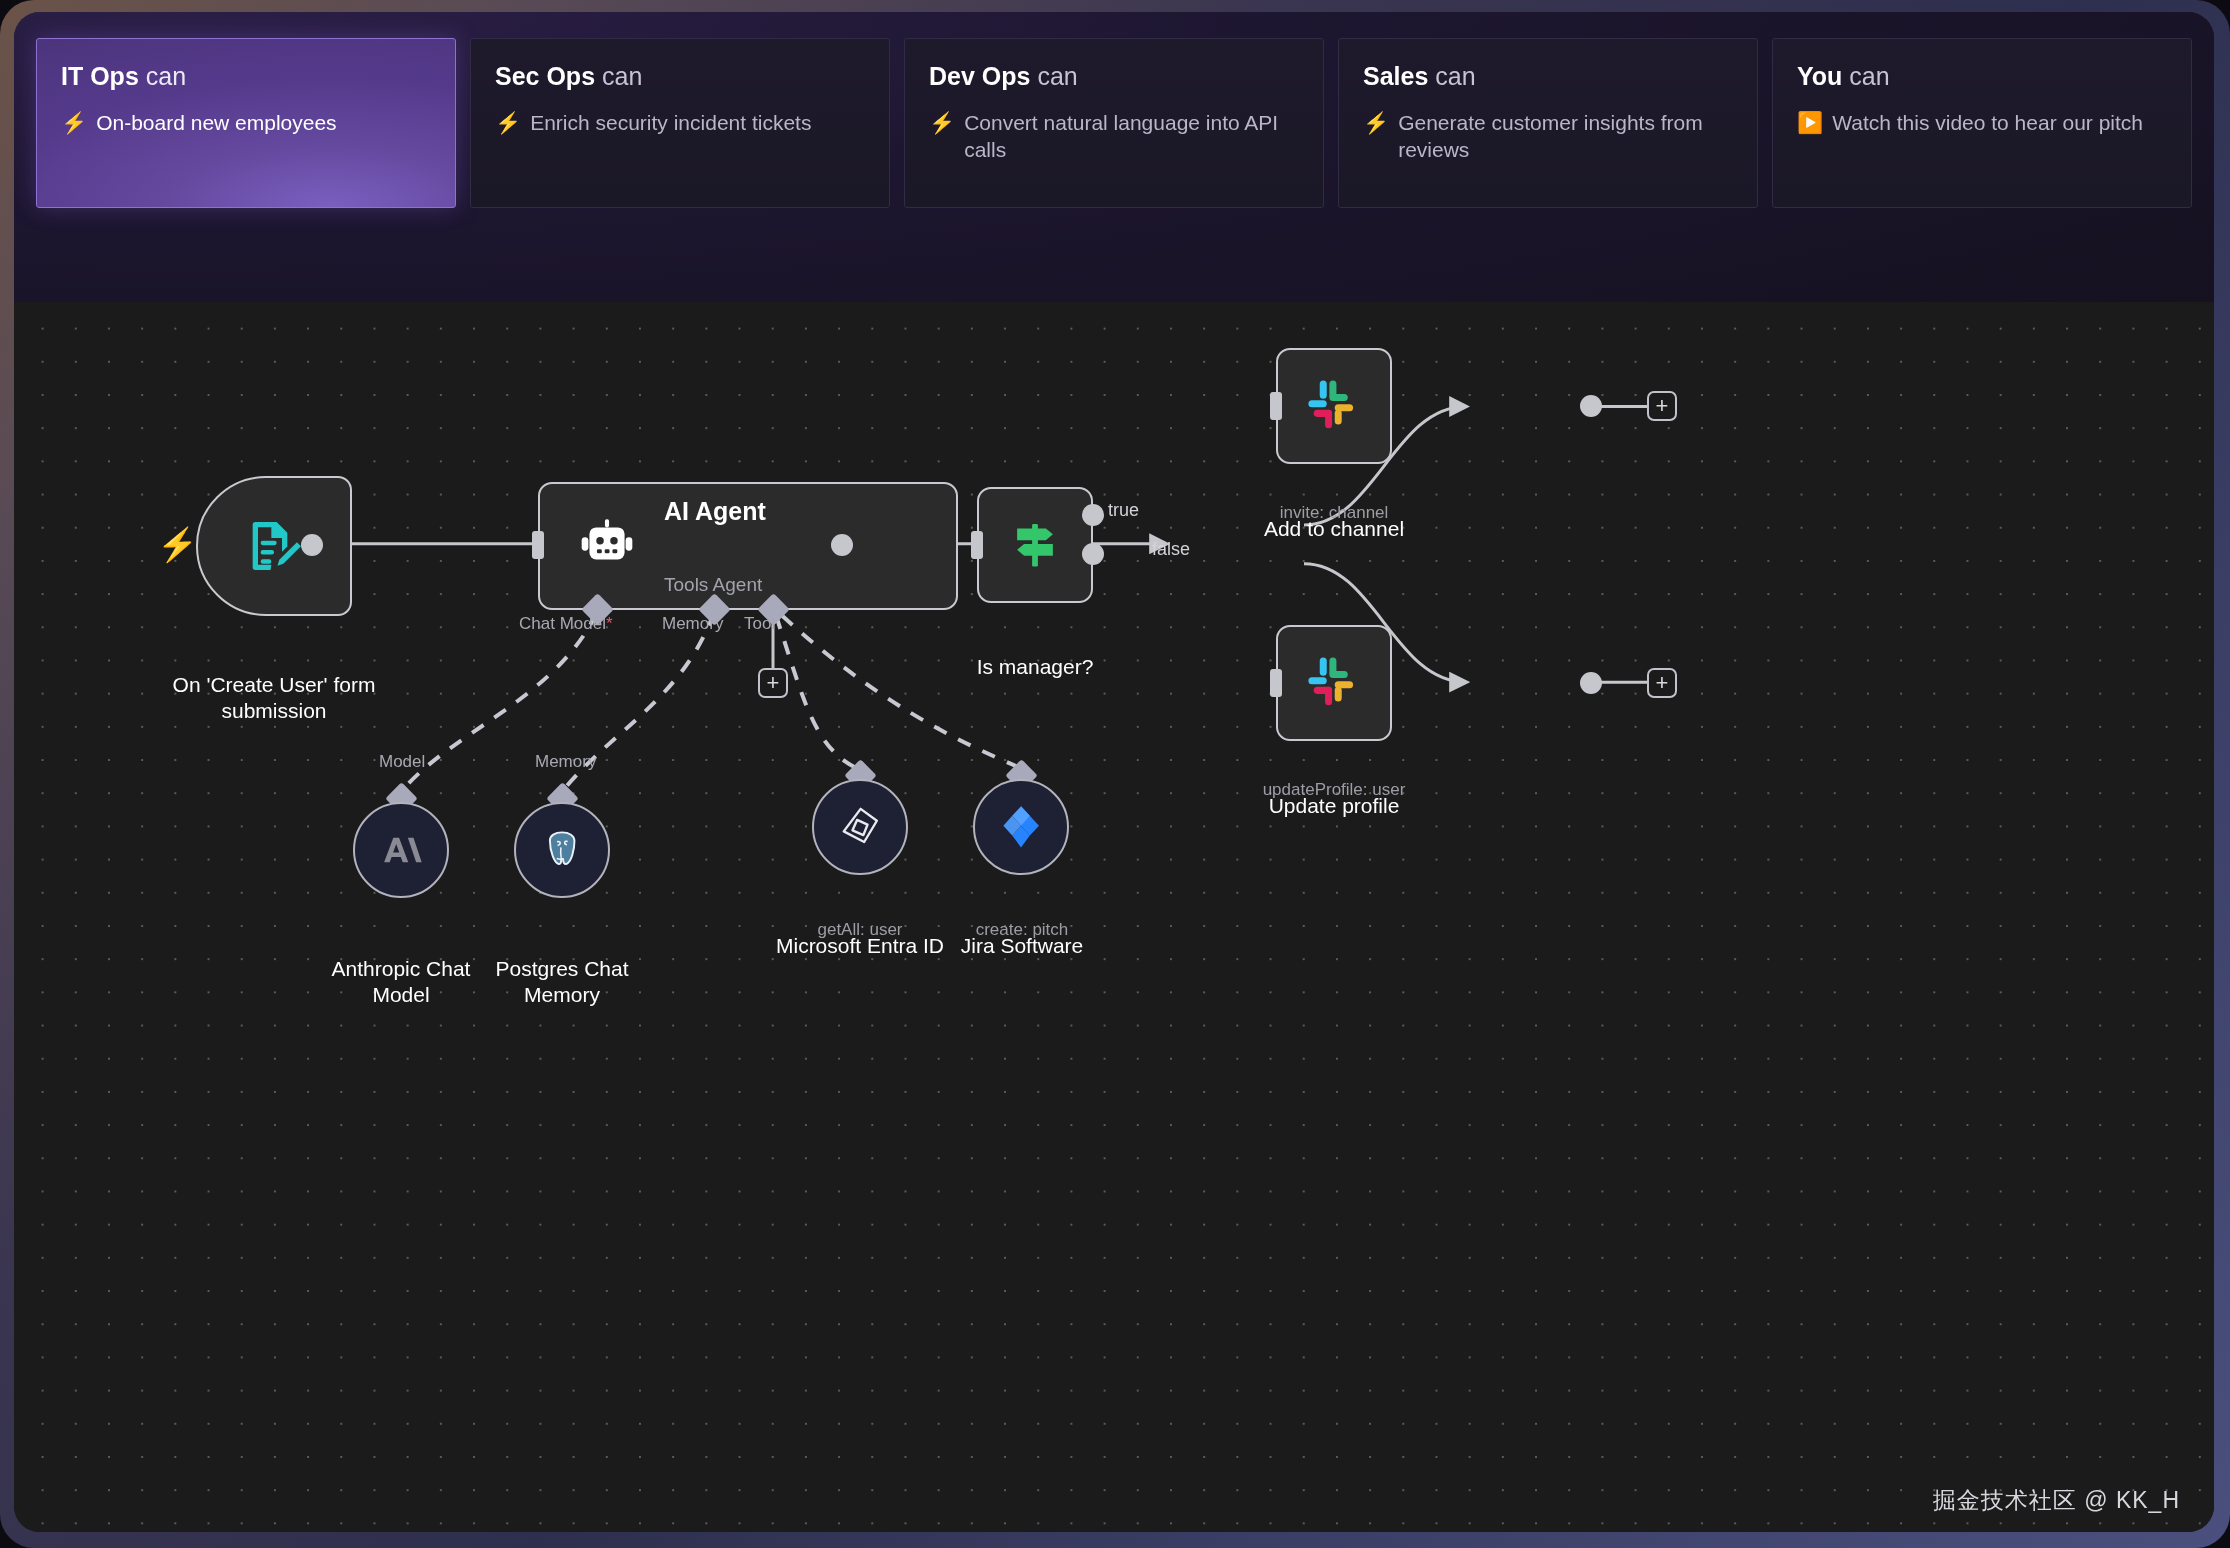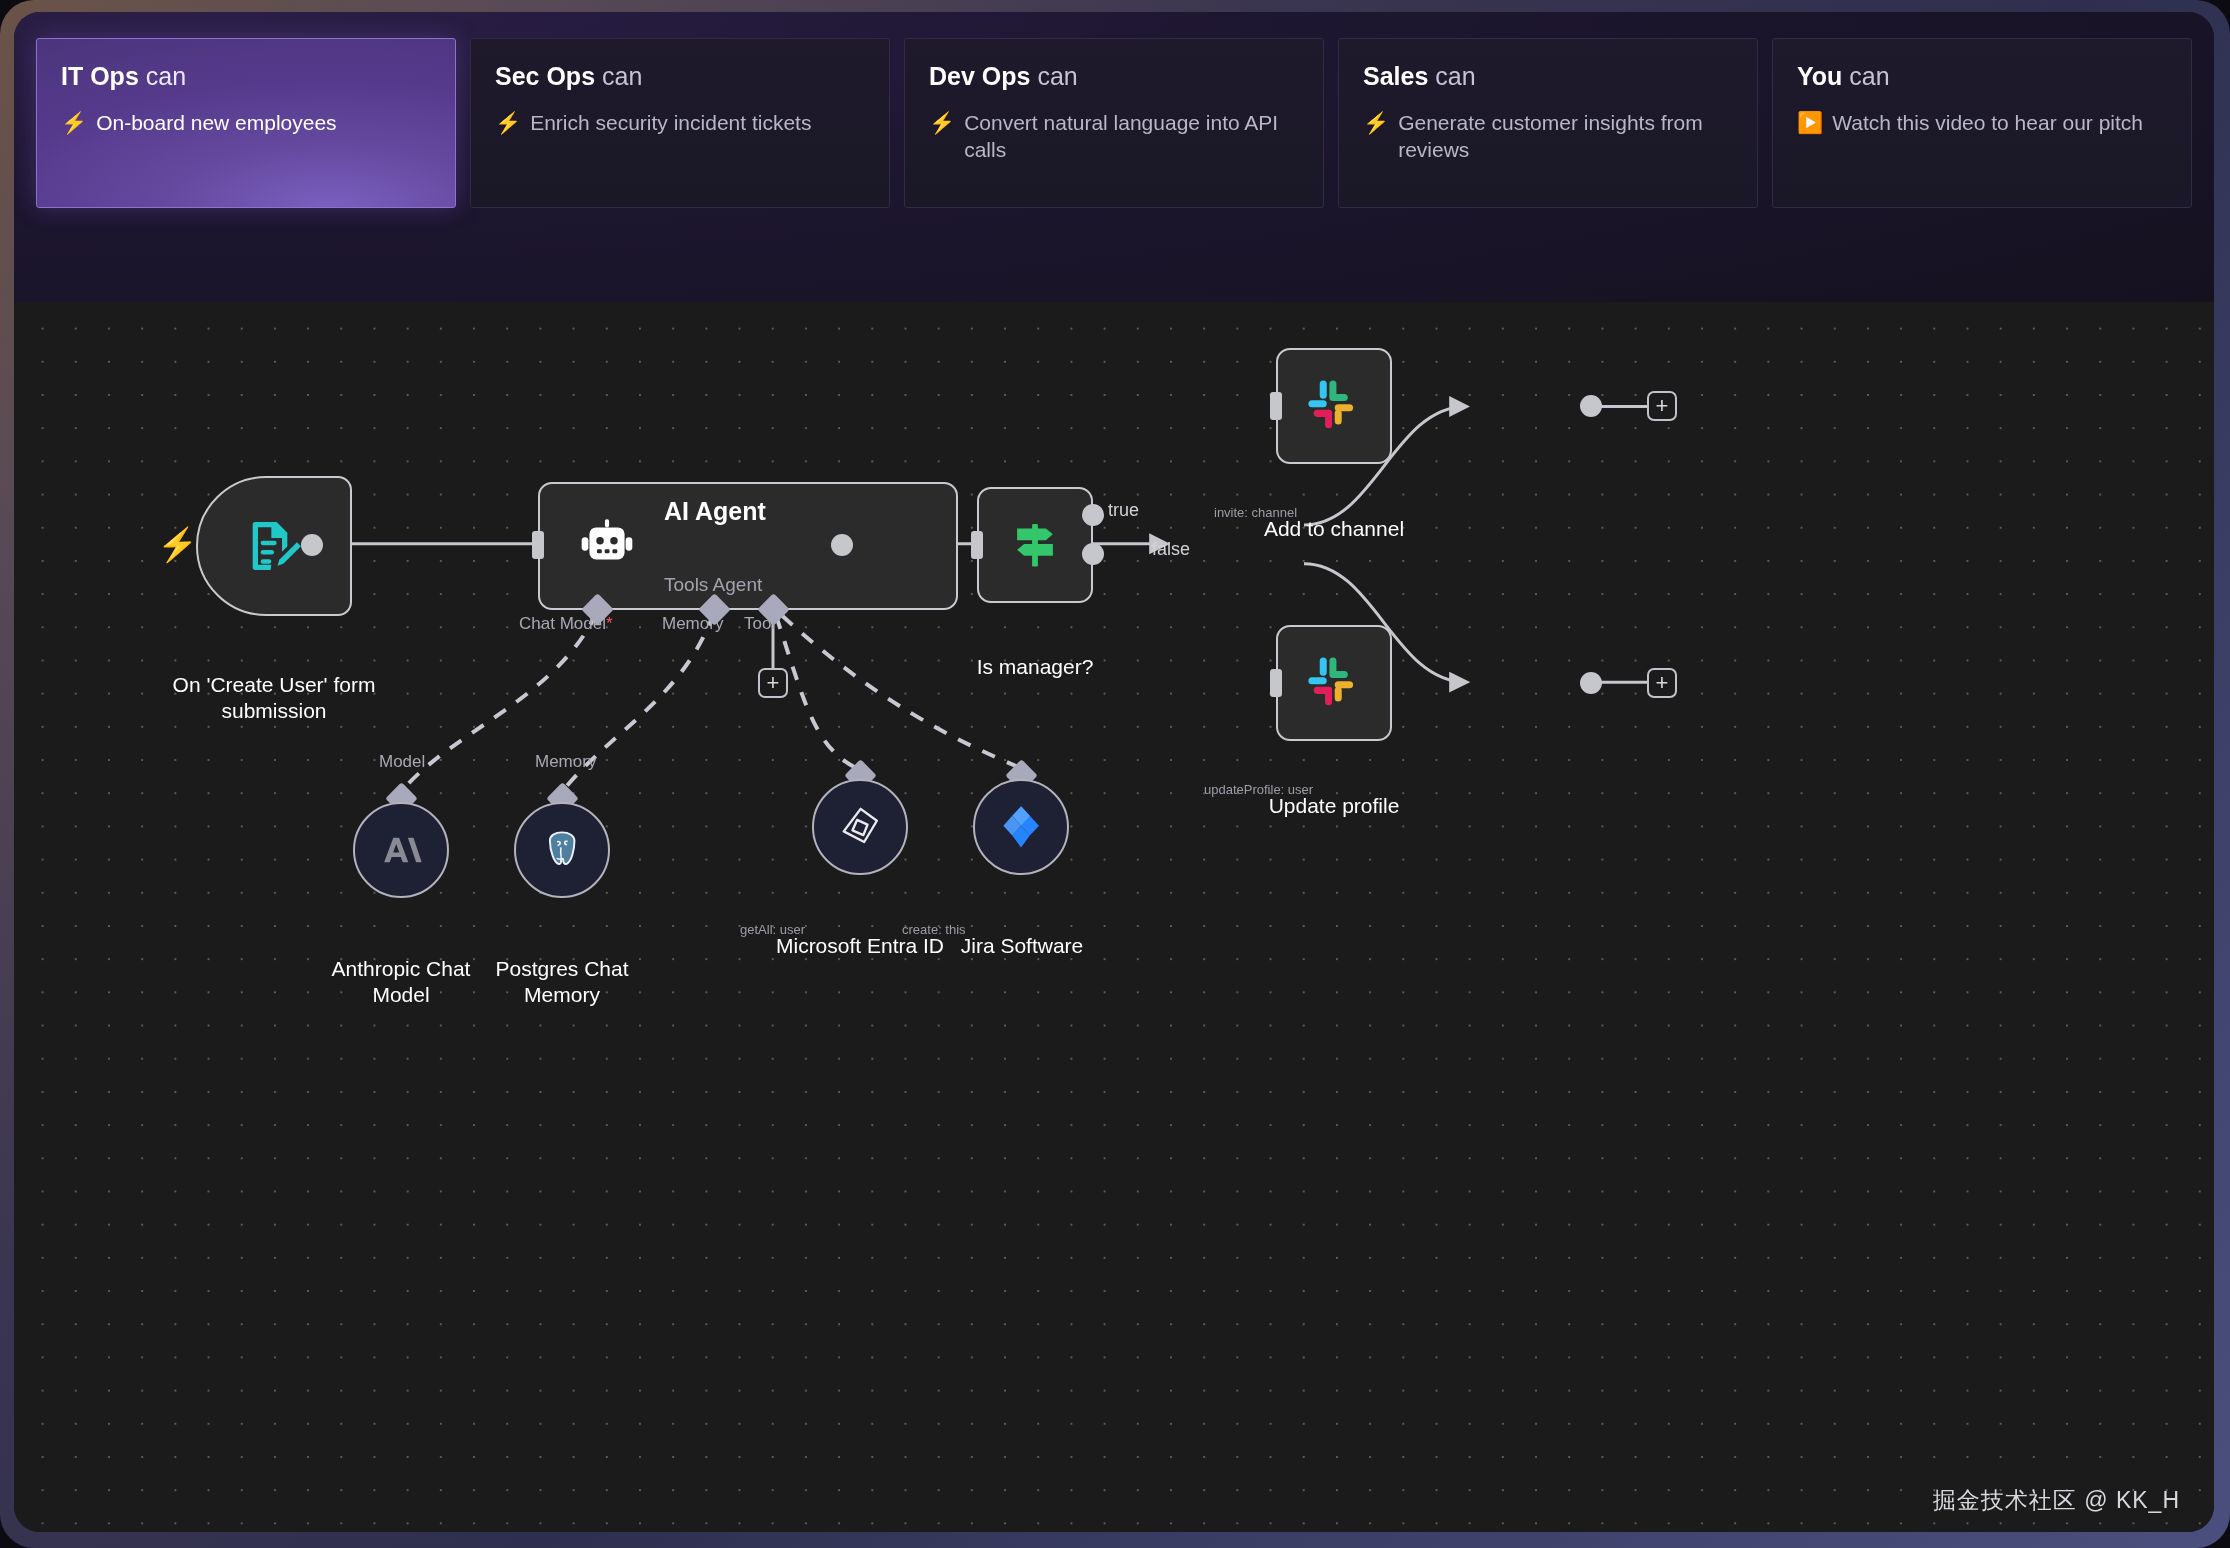--- a/index.html
+++ b/index.html
@@ -130,23 +130,23 @@
     text-align: center;
     color: #ffffff;
     font-size: 21px;
     line-height: 26px;
     font-weight: 500;
     white-space: pre-line;
     margin-top: 42px;
   }
   .node-sub {
     position: absolute;
-    text-align: left;
+    text-align: center;
     color: #9d9da6;
-    font-size: 13px;
+    font-size: 17px;
     line-height: 21px;
     white-space: nowrap;
   }
 
   .agent-title { font-size: 25px; color: #ffffff; font-weight: 600; line-height: 30px; }
   .agent-subtitle { font-size: 19px; color: #a3a3ad; line-height: 24px; margin-top: 2px; }
   .agent-text { display: flex; flex-direction: column; gap: 45px; }
 
   
   .port-out {
@@ -437,19 +437,19 @@
     <div class="port-diamond" style="left:996px; top:462px;"></div>
     <div class="node circle" style="left:959px; top:477px;">
       <svg width="48" height="48" viewBox="0 0 24 24">
         <path d="M12 1.6 L21 11.4 L16.4 16.2 L12 11.4 z" fill="#2684ff"></path>
         <path d="M12 1.6 L7.6 6.4 L12 11.4 L16.4 6.4 z" fill="#52a0ff"></path>
         <path d="M12 11.4 L7.6 16.2 L12 22.2 L16.4 16.2 z" fill="#2684ff"></path>
         <path d="M3.2 11.4 L7.6 6.4 L12 11.4 L7.6 16.2 z" fill="#4a95f2"></path>
       </svg>
     </div>
     <div class="node-caption" style="left:888px; top:589px; width:240px;">Jira Software</div>
-    <div class="node-sub" style="left:888px; top:617px; width:240px;">create: this</div>
+    <div class="node-sub" style="left:888px; top:617px; width:240px;">create: pitch</div>
 
     <div id="watermark">掘金技术社区 @ KK_H</div>
 
   </div>
  </div>
 </div>
 
 </body></html>

